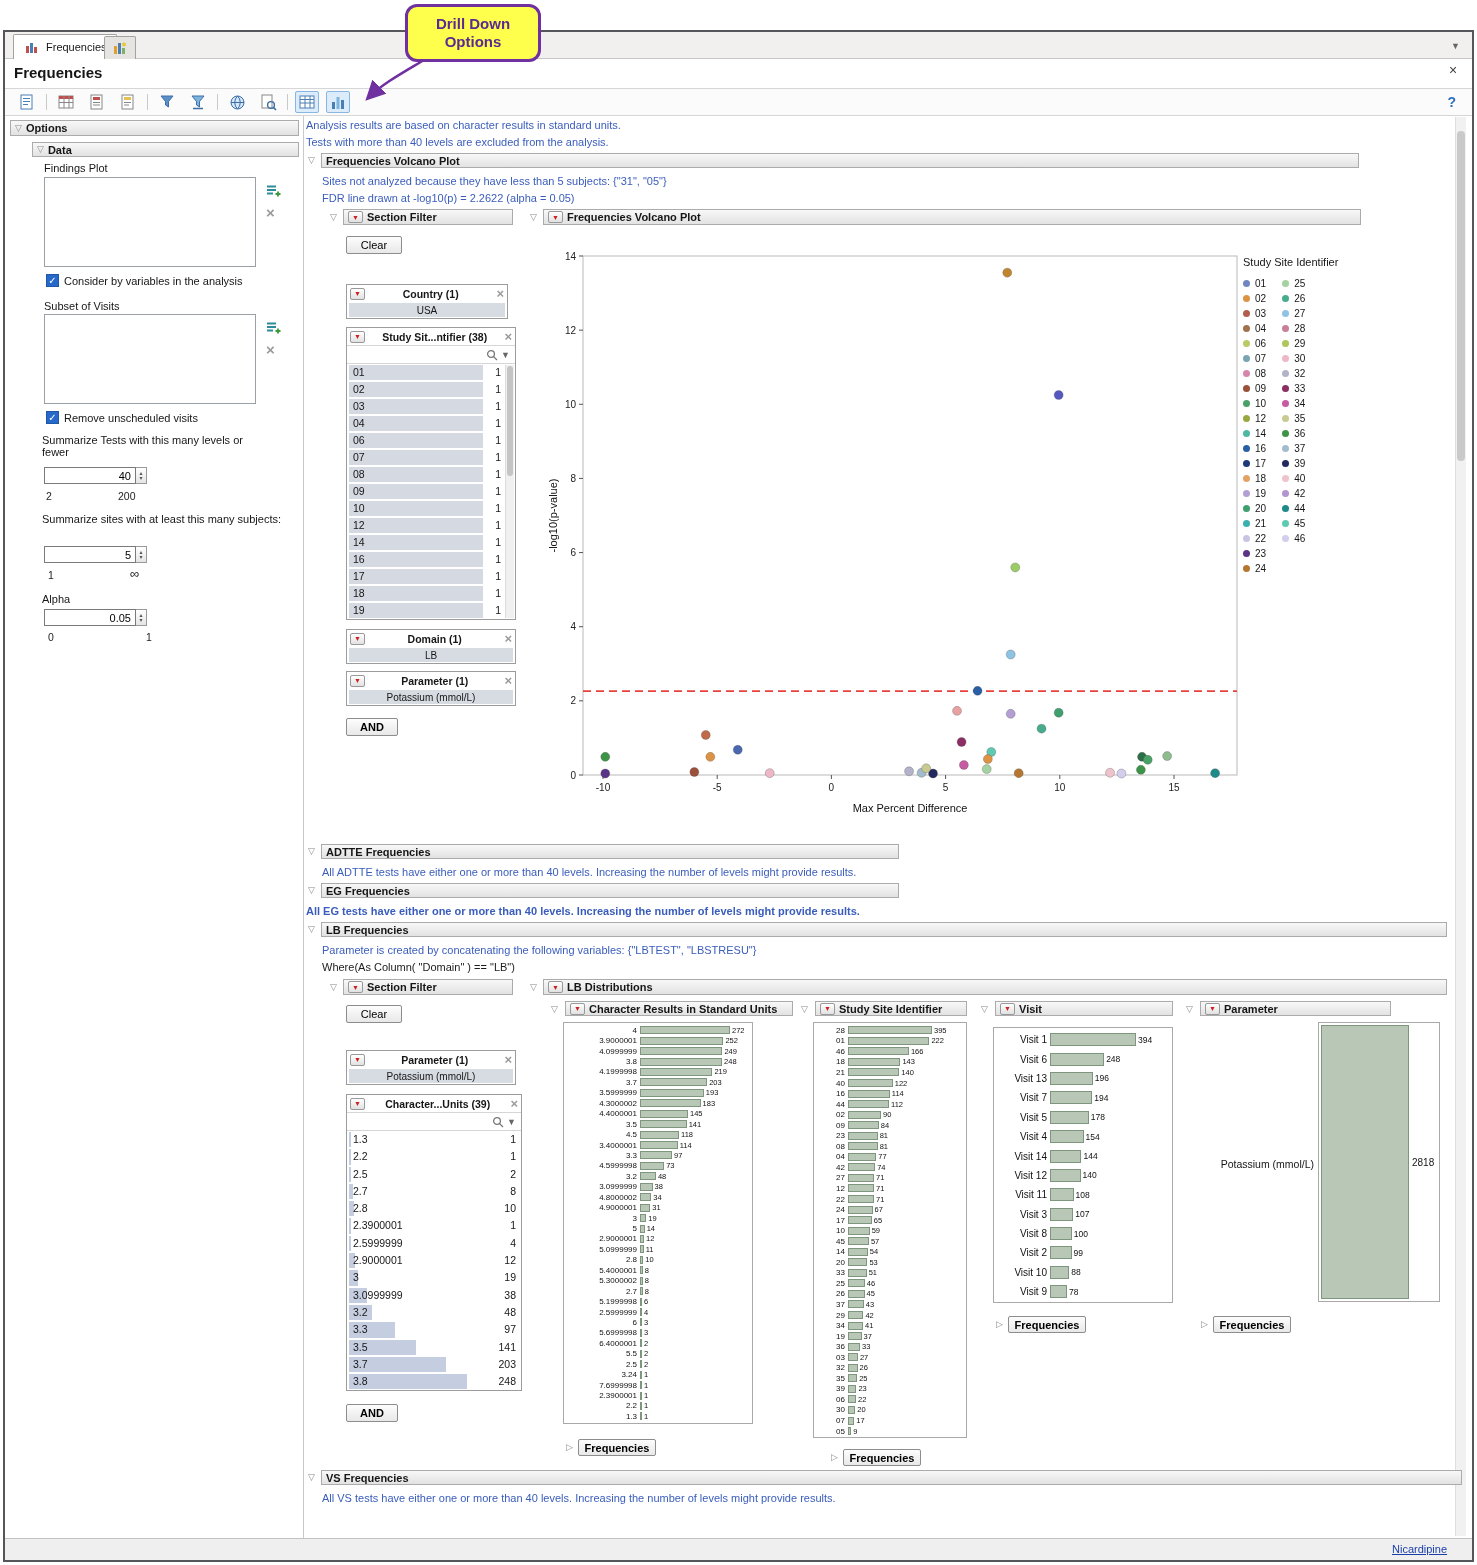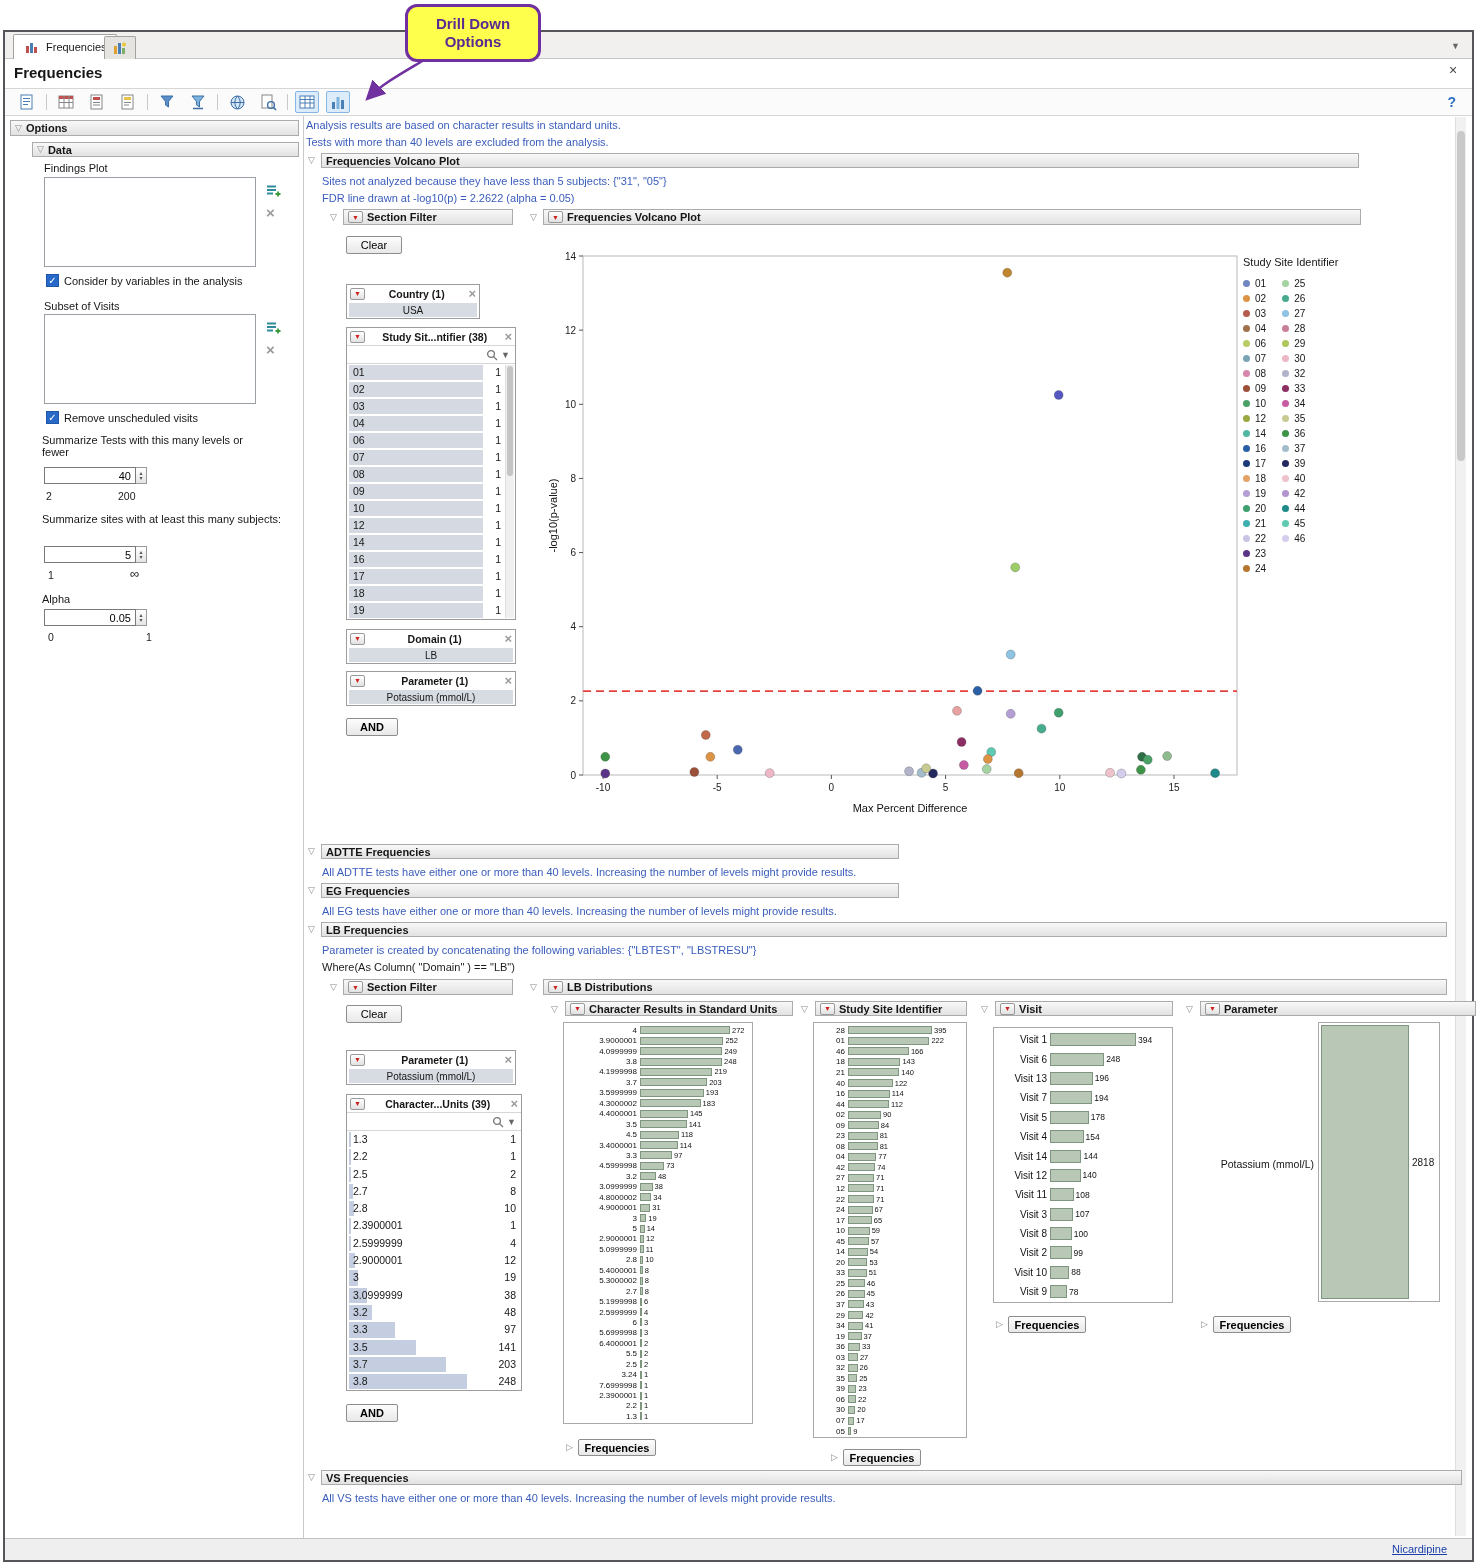--- a/index.html
+++ b/index.html
@@ -263,21 +263,21 @@
     <span>Section Filter</span>
   </div>
   <span class="abs disc" style="left:530px;top:213px;">▽</span>
   <div class="abs subhdr" style="left:543px;top:209px;width:818px;height:16px;">
     <span class="redmenu">▼</span>
     <span>Frequencies Volcano Plot</span>
   </div>
 
   <button class="abs btn" style="left:346px;top:236px;width:56px;">Clear</button>
 
-  <div class="abs fbox" style="left:346px;top:284px;width:134px;">
+  <div class="abs fbox" style="left:346px;top:284px;width:162px;">
     <div class="fhead">
       <span class="redmenu">▼</span>
       <span class="t">Country (1)</span>
       <span class="fx">×</span>
     </div>
     <div class="vrow">USA</div>
   </div>
 
   <div class="abs fbox" style="left:346px;top:327px;width:170px;">
     <div class="fhead">
@@ -627,21 +627,21 @@
   <span class="abs disc" style="left:308px;top:847px;">▽</span>
   <div class="abs subhdr" style="left:321px;top:844px;width:578px;height:15px;">
     <span>ADTTE Frequencies</span>
   </div>
   <div class="abs note" style="left:322px;top:866px;">All ADTTE tests have either one or more than 40 levels. Increasing the number of levels might provide results.</div>
 
   <span class="abs disc" style="left:308px;top:886px;">▽</span>
   <div class="abs subhdr" style="left:321px;top:883px;width:578px;height:15px;">
     <span>EG Frequencies</span>
   </div>
-  <div class="abs note" style="left:322px;top:905px;">All EG tests have either one or more than 40 levels. Increasing the number of levels might provide results.</div>
+  <div class="abs note" style="left:306px;top:905px;font-weight:bold;">All EG tests have either one or more than 40 levels. Increasing the number of levels might provide results.</div>
 
   <span class="abs disc" style="left:308px;top:925px;">▽</span>
   <div class="abs subhdr" style="left:321px;top:922px;width:1126px;height:15px;">
     <span>LB Frequencies</span>
   </div>
   <div class="abs note" style="left:322px;top:944px;">Parameter is created by concatenating the following variables: {"LBTEST", "LBSTRESU"}</div>
   <div class="abs blacknote" style="left:322px;top:961px;">Where(As Column( "Domain" ) == "LB")</div>
 
   <span class="abs disc" style="left:330px;top:983px;">▽</span>
   <div class="abs subhdr" style="left:343px;top:979px;width:170px;height:16px;">
@@ -768,21 +768,21 @@
   <div class="abs subhdr" style="left:815px;top:1001px;width:152px;height:15px;">
     <span class="redmenu">▼</span>
     <span>Study Site Identifier</span>
   </div>
   <span class="abs disc" style="left:981px;top:1005px;">▽</span>
   <div class="abs subhdr" style="left:995px;top:1001px;width:178px;height:15px;">
     <span class="redmenu">▼</span>
     <span>Visit</span>
   </div>
   <span class="abs disc" style="left:1186px;top:1005px;">▽</span>
-  <div class="abs subhdr" style="left:1200px;top:1001px;width:276px;height:15px;">
+  <div class="abs subhdr" style="left:1200px;top:1001px;width:191px;height:15px;">
     <span class="redmenu">▼</span>
     <span>Parameter</span>
   </div>
 
   <div class="abs hist" style="left:563px;top:1022px;width:190px;height:402px;">
       <div class="hrow" style="height: 10.45px;">
         <span class="hlabel" style="width: 76px; font-size: 8px;">4</span>
         <div class="hbar" style="width: 90px; height: 8px; background: rgb(185, 200, 182);"></div>
         <span class="hcount" style="font-size: 7.5px;">272</span>
       </div>

